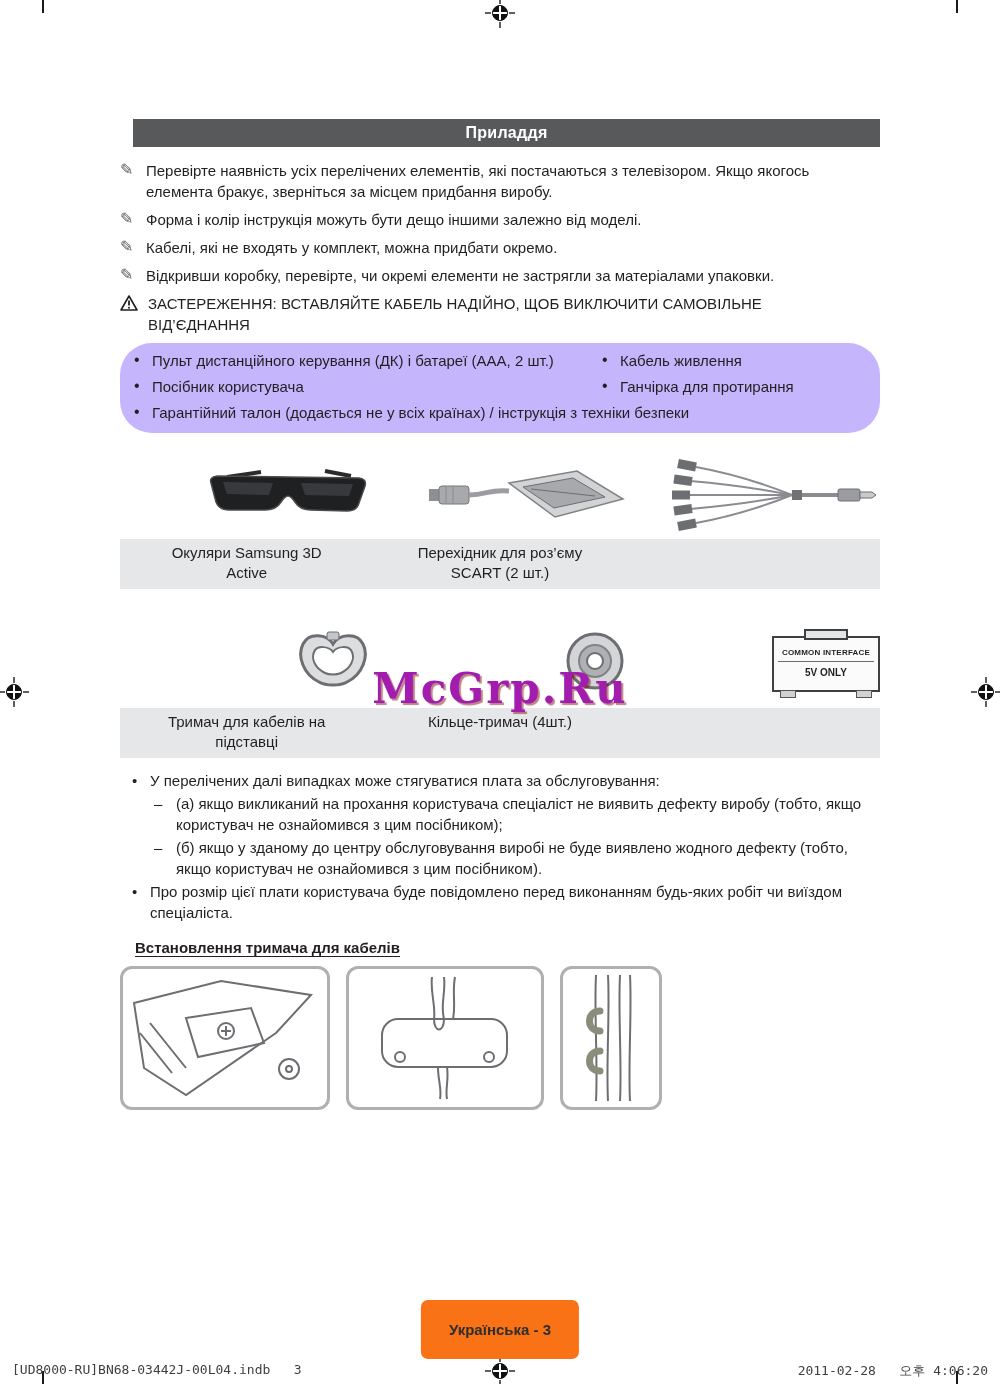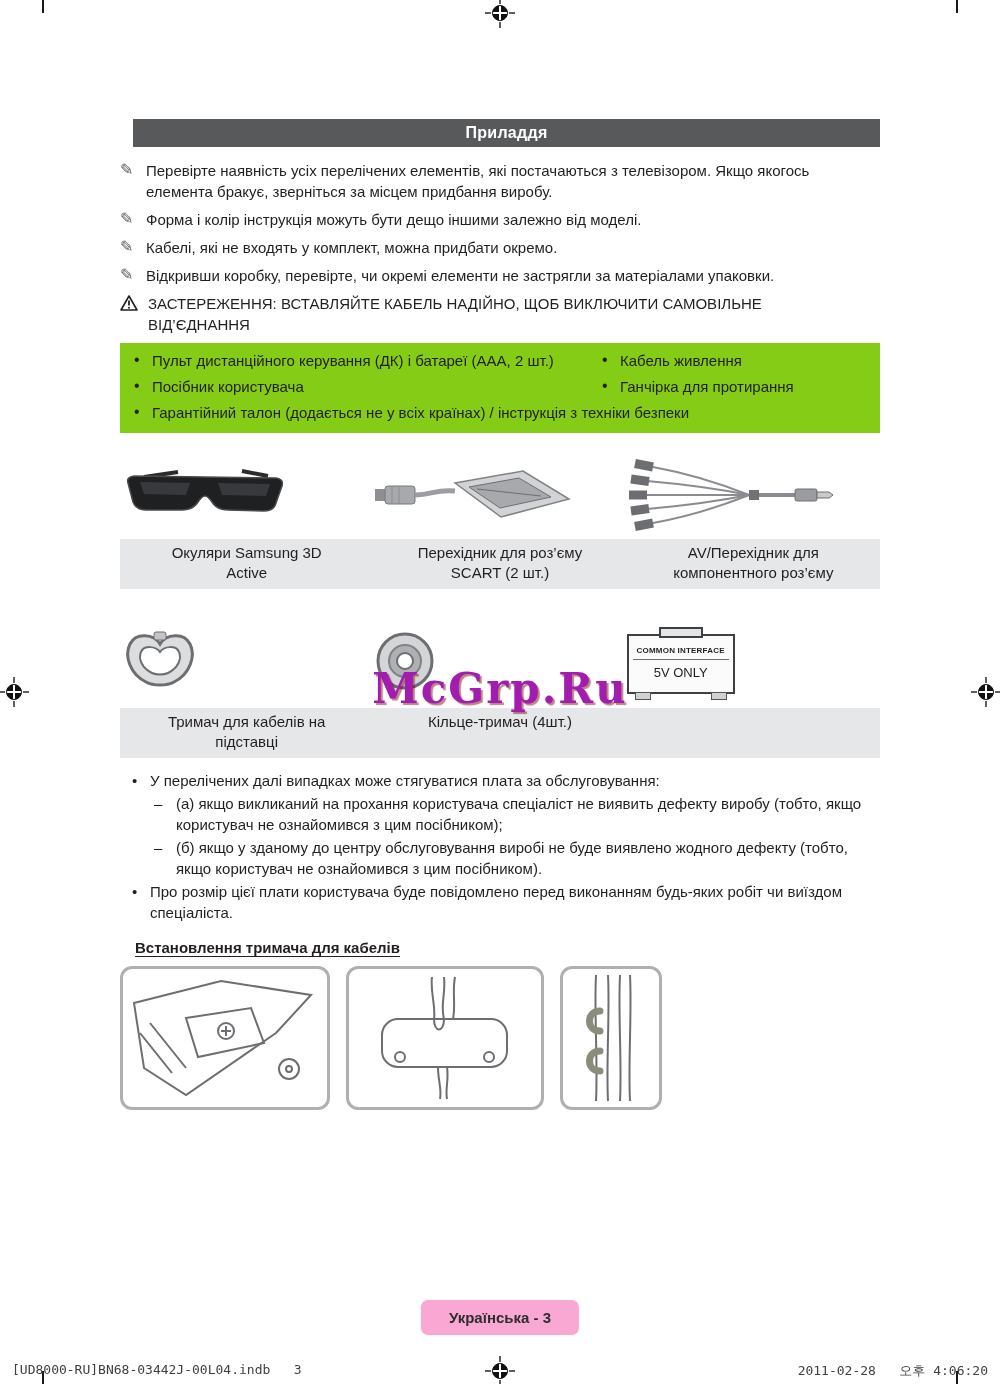--- a/index.html
+++ b/index.html
@@ -26,45 +26,45 @@
     height:28px; line-height:28px; background:#58595b; color:#ffffff;
     font-size:16px; font-weight:bold; text-align:center; letter-spacing:.3px;margin-left:13px;
   }
 
   .notes { margin-top:13px; }
   .note { display:flex; gap:8px; margin-bottom:7px; font-size:15px; line-height:21px; }
   .note-icon { flex:0 0 18px; color:#58595b; font-size:16px; line-height:20px; }
   .warn-icon { flex:0 0 20px; padding-top:2px; }
   .note.warning .note-text { max-width:680px; }
 
-  .included-box { margin-top:8px; background:#84cc16; }
+  .included-box { margin-top:8px; background:#c4b5fd;border-radius:32px; }
   .inc-grid { display:grid; grid-template-columns:468px 1fr; padding:5px 0 7px; }
   .inc-item { position:relative; padding:3px 10px 3px 32px; font-size:15px; line-height:20px; }
   .inc-item::before { content:"•"; position:absolute; left:14px; top:2px; font-size:16px; }
   .inc-item.span2 { grid-column:1 / -1; }
 
   .acc-figures { display:flex; height:88px; margin-top:18px; }
   .acc-figures.r2 { height:95px; margin-top:24px; }
-  .acc-figure { flex:1; display:flex; align-items:center; justify-content:flex-start; }
+  .acc-figure { flex:1; display:flex; align-items:center; justify-content:flex-end; }
 
   .acc-labels { display:grid; grid-template-columns:1fr 1fr 1fr; background:#e6e7e8; min-height:40px; }
   .acc-label { padding:4px 32px 6px; text-align:center; font-size:15px; line-height:20px; }
 
   
   .ci-box {
     position:relative; width:96px; border:2px solid #3f4042; background:#fbfbfb;
     padding:10px 4px 12px; text-align:center; margin-top:6px;
   }
   .ci-tab {
     position:absolute; top:-9px; left:50%; transform:translateX(-50%);
     width:40px; height:7px; background:#e4e5e6; border:2px solid #3f4042;
   }
   .ci-line1 { font-size:8px; font-weight:bold; letter-spacing:.2px;
               border-bottom:1px solid #6d6e71; padding-bottom:4px; }
-  .ci-line2 { font-size:13px; font-weight:normal; margin-top:5px; }
+  .ci-line2 { font-size:10px; font-weight:bold; margin-top:5px; }
   .ci-foot { position:absolute; bottom:-8px; width:14px; height:6px;
              background:#d0d1d3; border:1px solid #555; }
   .ci-foot.l { left:6px; } .ci-foot.r { right:6px; }
 
   .service { margin-top:12px; }
   .service-item { position:relative; font-size:15px; line-height:21px; margin:2px 0; }
   .service-item.bullet { padding-left:30px; }
   .service-item.bullet::before { content:"•"; position:absolute; left:12px; top:0; }
   .service-item.dash { padding-left:56px; }
   .service-item.dash::before { content:"–"; position:absolute; left:34px; top:0; }
@@ -76,21 +76,21 @@
   .install-figures { display:flex; gap:16px; align-items:flex-start; }
   .frame {
     border:3px solid #aeb0b2; border-radius:12px; height:138px; background:#fff;
     display:flex; align-items:center; justify-content:center; overflow:hidden;
   }
   .frame.f1 { width:204px; } .frame.f2 { width:192px; } .frame.f3 { width:96px; }
 
   
   .page-badge {
     position:absolute; top:1300px; left:50%; transform:translateX(-50%);
-    background:#f9a8d4; border-radius:7px; padding:9px 28px;
+    background:#f97316; border-radius:7px; padding:21px 28px;
     font-size:15px; font-weight:bold; color:#2e2e30; white-space:pre;
   }
   .footer-left, .footer-right {
     position:absolute; top:1362px; font-family:"DejaVu Sans Mono", monospace;
     font-size:13px; color:#3f3f3f; white-space:pre;
   }
   .footer-left { left:12px; }
   .footer-right { right:12px; }
 
   .watermark {
@@ -225,21 +225,20 @@
           <rect x="122" y="31" width="10" height="10" fill="#707274"></rect>
           <line x1="132" y1="36" x2="168" y2="36" stroke="#8a8c8f" stroke-width="4"></line>
           <rect x="168" y="30" width="22" height="12" rx="2" fill="#9a9c9f" stroke="#6d6e71"></rect>
           <path d="M190 33 h12 l4 3 l-4 3 h-12 z" fill="#c8cacc" stroke="#6d6e71"></path>
         </svg>
       </div>
     </div>
     <div class="acc-labels">
       <div class="acc-label">Окуляри Samsung 3D Active</div>
       <div class="acc-label">Перехідник для роз’єму SCART (2 шт.)</div>
-      <div class="acc-label">AV/Перехідник для компонентного роз’єму</div>
     </div>
 
     <div class="acc-figures r2">
       <div class="acc-figure">
         <svg width="80" height="62" viewBox="0 0 80 62">
           <path d="M40 14 C34 4 16 2 10 14 C4 26 10 44 26 52 C33 56 47 56 54 52 C70 44 76 26 70 14 C64 2 46 4 40 14 Z" fill="#dcdddf" stroke="#6d6e71" stroke-width="3"></path>
           <path d="M40 22 C36 16 24 15 21 22 C18 29 22 38 32 43 C36 45 44 45 48 43 C58 38 62 29 59 22 C56 15 44 16 40 22 Z" fill="#ffffff" stroke="#6d6e71" stroke-width="2"></path>
           <rect x="34" y="2" width="12" height="8" rx="2" fill="#c3c5c7" stroke="#6d6e71"></rect>
         </svg>
       </div>

